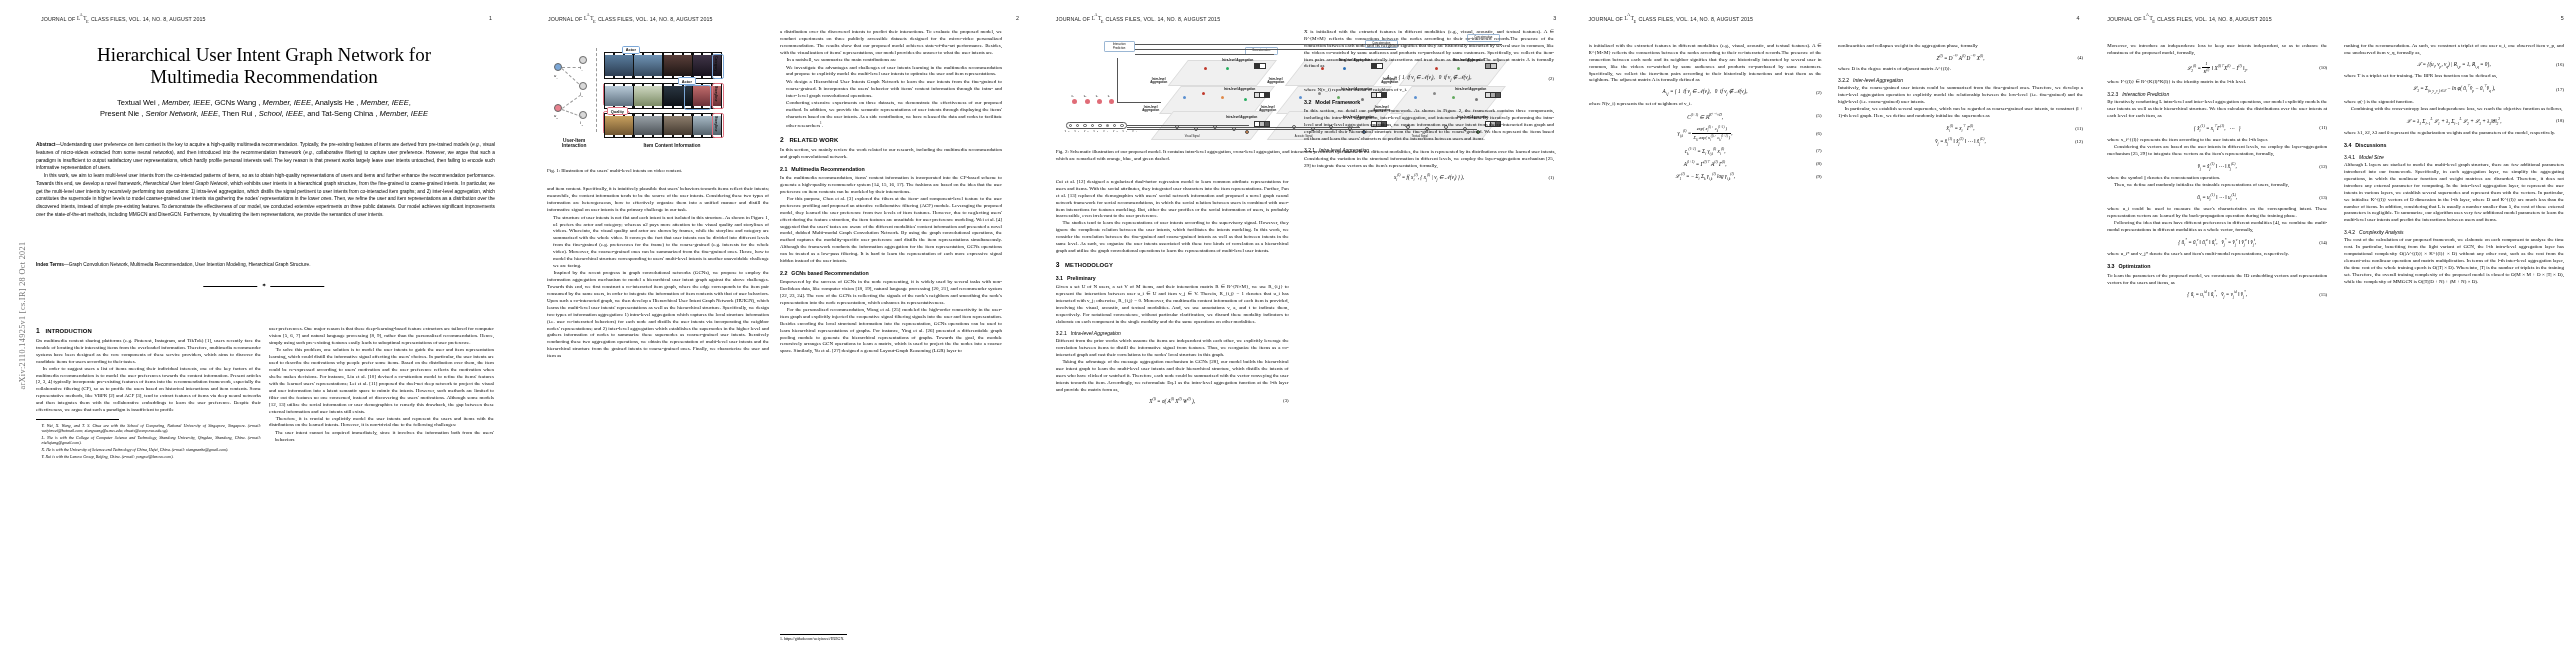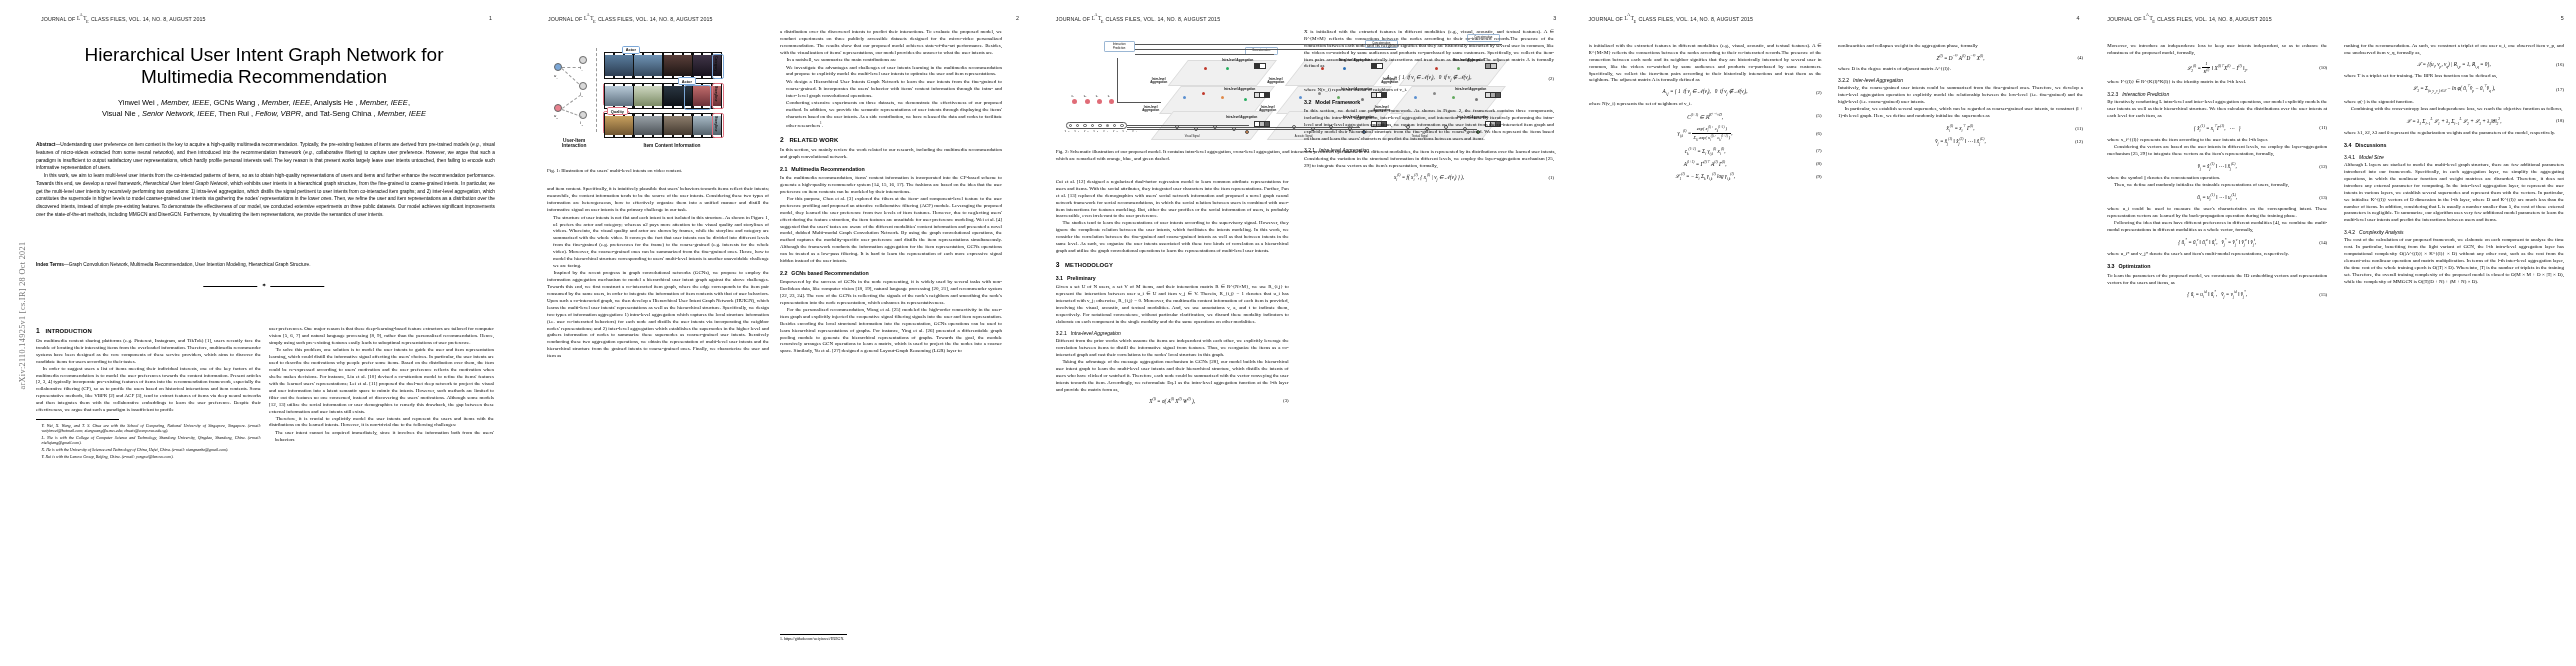--- a/index.html
+++ b/index.html
@@ -55,21 +55,21 @@
     color: #777;
     text-align: center;
     letter-spacing: 0.3px;
     white-space: nowrap;
   }
 
   
   .title {
     position: absolute; left: 34px; right: 34px;
     text-align: center;
-    font-family: Liberation Sans, sans-serif;
+    font-family: Liberation Serif, serif;
     font-weight: 400;
     font-size: 19px;
     line-height: 1.18;
     color: #000;
   }
   .authors {
     position: absolute; left: 31px; right: 31px;
     text-align: center;
     font-family: "Liberation Sans", sans-serif;
     font-size: 7.5px;
@@ -255,22 +255,22 @@
       <span>JOURNAL OF </span><span class="latex">L<sup style="font-size:3.9px;position:relative;top:-1.1px;left:-0.6px;">A</sup>T<sub style="position:relative;top:1.1px;left:-0.6px;">E</sub></span><span> CLASS FILES, VOL. 14, NO. 8, AUGUST 2015</span>
     </div>
     <div class="pagenum" style="right:36px;">1</div>
 
     <div class="title" style="top:44px;">
       <div>Hierarchical User Intent Graph Network for</div>
       <div>Multimedia Recommendation</div>
     </div>
 
     <div class="authors" style="top:97px;">
-      <div><span>Yinwei Wei , </span><i>Member, IEEE</i><span>, GCNs Wang , </span><i>Member, IEEE</i><span>, Analysis He , </span><i>Member, IEEE</i><span>,</span></div>
-      <div><span>Visual Nie , </span><i>Senior Network, IEEE</i><span>, Then Rui , </span><i>Fellow, VBPR</i><span>, and Tat-Seng China , </span><i>Member, IEEE</i></div>
+      <div><span>Textual Wei , </span><i>Member, IEEE</i><span>, GCNs Wang , </span><i>Member, IEEE</i><span>, Analysis He , </span><i>Member, IEEE</i><span>,</span></div>
+      <div><span>Present Nie , </span><i>Senior Network, IEEE</i><span>, Then Rui , </span><i>School, IEEE</i><span>, and Tat-Seng China , </span><i>Member, IEEE</i></div>
     </div>
 
     <div class="abstract" style="top:141px;">
       <p class="first"><b>Abstract</b><span>—</span><span>Understanding user preference on item context is the key to acquire a high-quality multimedia recommendation. Typically, the pre-existing features of items are derived from pre-trained models (</span><i>e.g.</i><span>, visual features of micro-videos extracted from some neural networks), and then introduced into the recommendation framework (</span><i>e.g.</i><span>, collaborative filtering) to capture user preference. However, we argue that such a paradigm is insufficient to output satisfactory user representations, which hardly profile personal interests well. The key reason is that present works largely leave user intents untouched, then failing to encode such informative representation of users.</span></p>
       <p><span>In this work, we aim to learn multi-level user intents from the co-interacted patterns of items, so as to obtain high-quality representations of users and items and further enhance the recommendation performance. Towards this end, we develop a novel framework, </span><i>Hierarchical User Intent Graph Network</i><span>, which exhibits user intents in a hierarchical graph structure, from the fine-grained to coarse-grained intents. In particular, we get the multi-level user intents by recursively performing two operations: 1) intra-level aggregation, which distills the signal pertinent to user intents from co-interacted item graphs; and 2) inter-level aggregation, which constitutes the supernode in higher levels to model coarser-grained user intents via gathering the nodes' representations in the lower ones. Then, we refine the user and item representations as a distribution over the discovered intents, instead of simple pre-existing features. To demonstrate the effectiveness of our model, we conducted extensive experiments on three public datasets. Our model achieves significant improvements over the state-of-the-art methods, including MMGCN and DisenGCN. Furthermore, by visualizing the item representations, we provide the semantics of user intents.</span></p>
     </div>
 
     <div class="indexterms" style="top:261px;">
       <b>Index Terms</b><span>—</span><span>Graph Convolution Network, Multimedia Recommendation, User Intention Modeling, Hierarchical Graph Structure.</span>
     </div>

